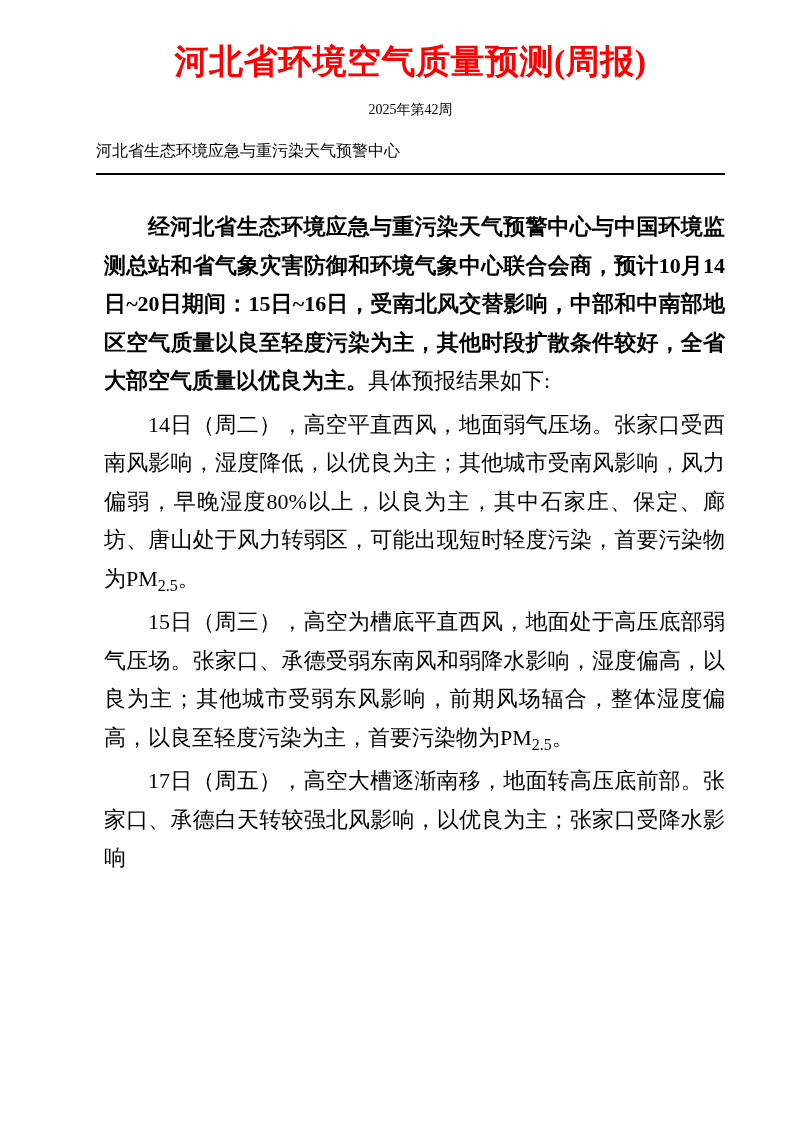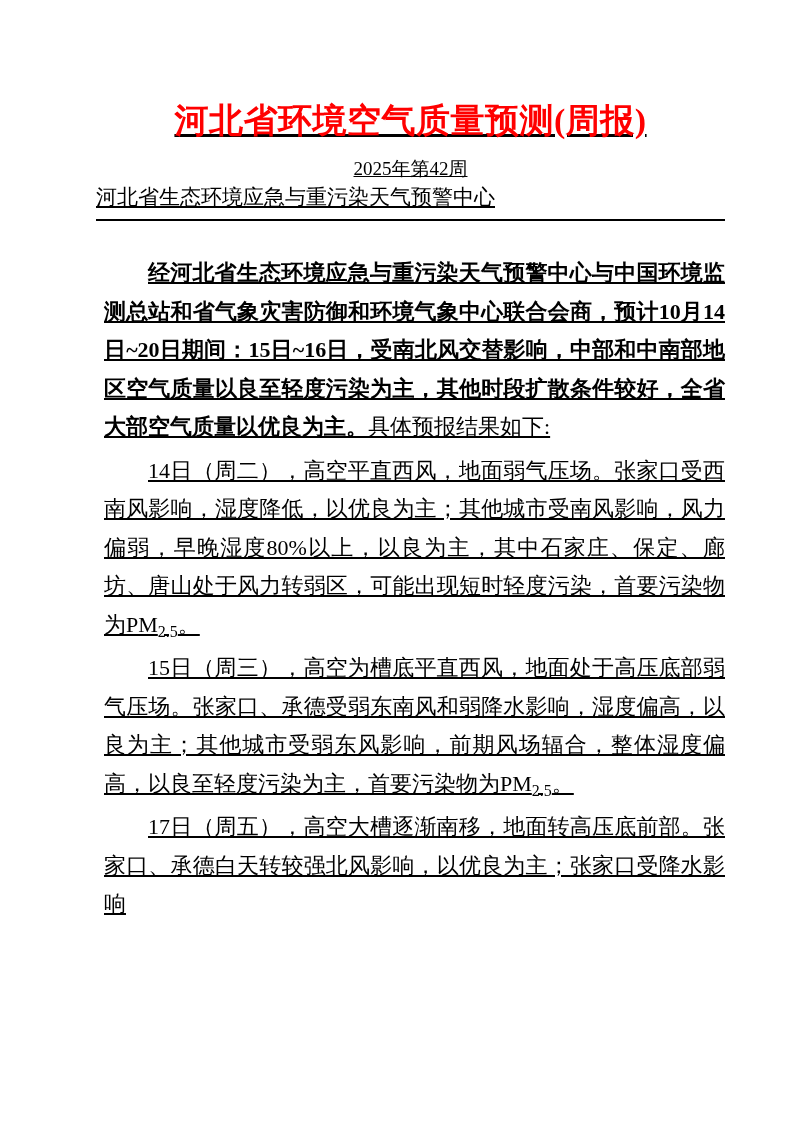--- a/index.html
+++ b/index.html
@@ -11,44 +11,43 @@
     position: relative;
     width: 793px;
     height: 1122px;
     margin: 0 auto;
     background: #ffffff;
     overflow: hidden;
     font-family: "Liberation Serif", "DejaVu Serif", serif;
     color: #000000;
   }
   .content {
-    padding: 100px 68px 0 96px;
-    text-decoration: underline;
+    padding: 41px 68px 0 96px;
   }
   .doc-title {
     text-align: center;
     font-size: 34px;
     font-weight: bold;
     line-height: 42px;
     margin: 0;
     letter-spacing: 0.5px;
   }
   .week-line {
     text-align: center;
-    font-size: 19px;
+    font-size: 14px;
     line-height: 24px;
     margin-top: 15px;
   }
   .issuer-row {
     display: flex;
     justify-content: space-between;
     align-items: flex-end;
-    font-size: 21px;
+    font-size: 16px;
     line-height: 26px;
-    margin-top: 3px;
+    margin-top: 16px;
   }
   .rule {
     border: none;
     border-top: 2px solid #000000;
     margin: 9px 0 0 0;
   }
   .doc-body {
     margin-top: 33px;
     font-size: 22px;
     line-height: 38.5px;

